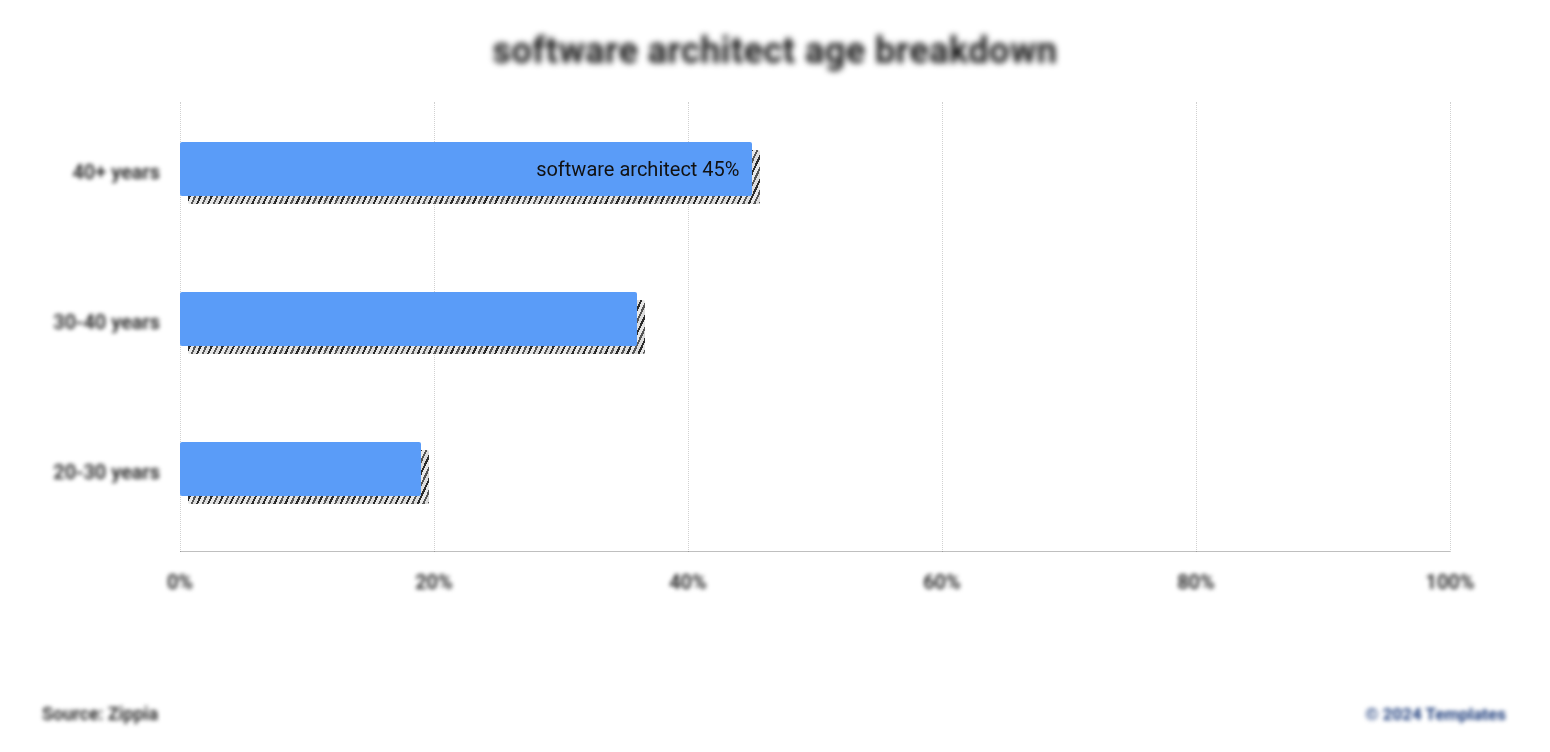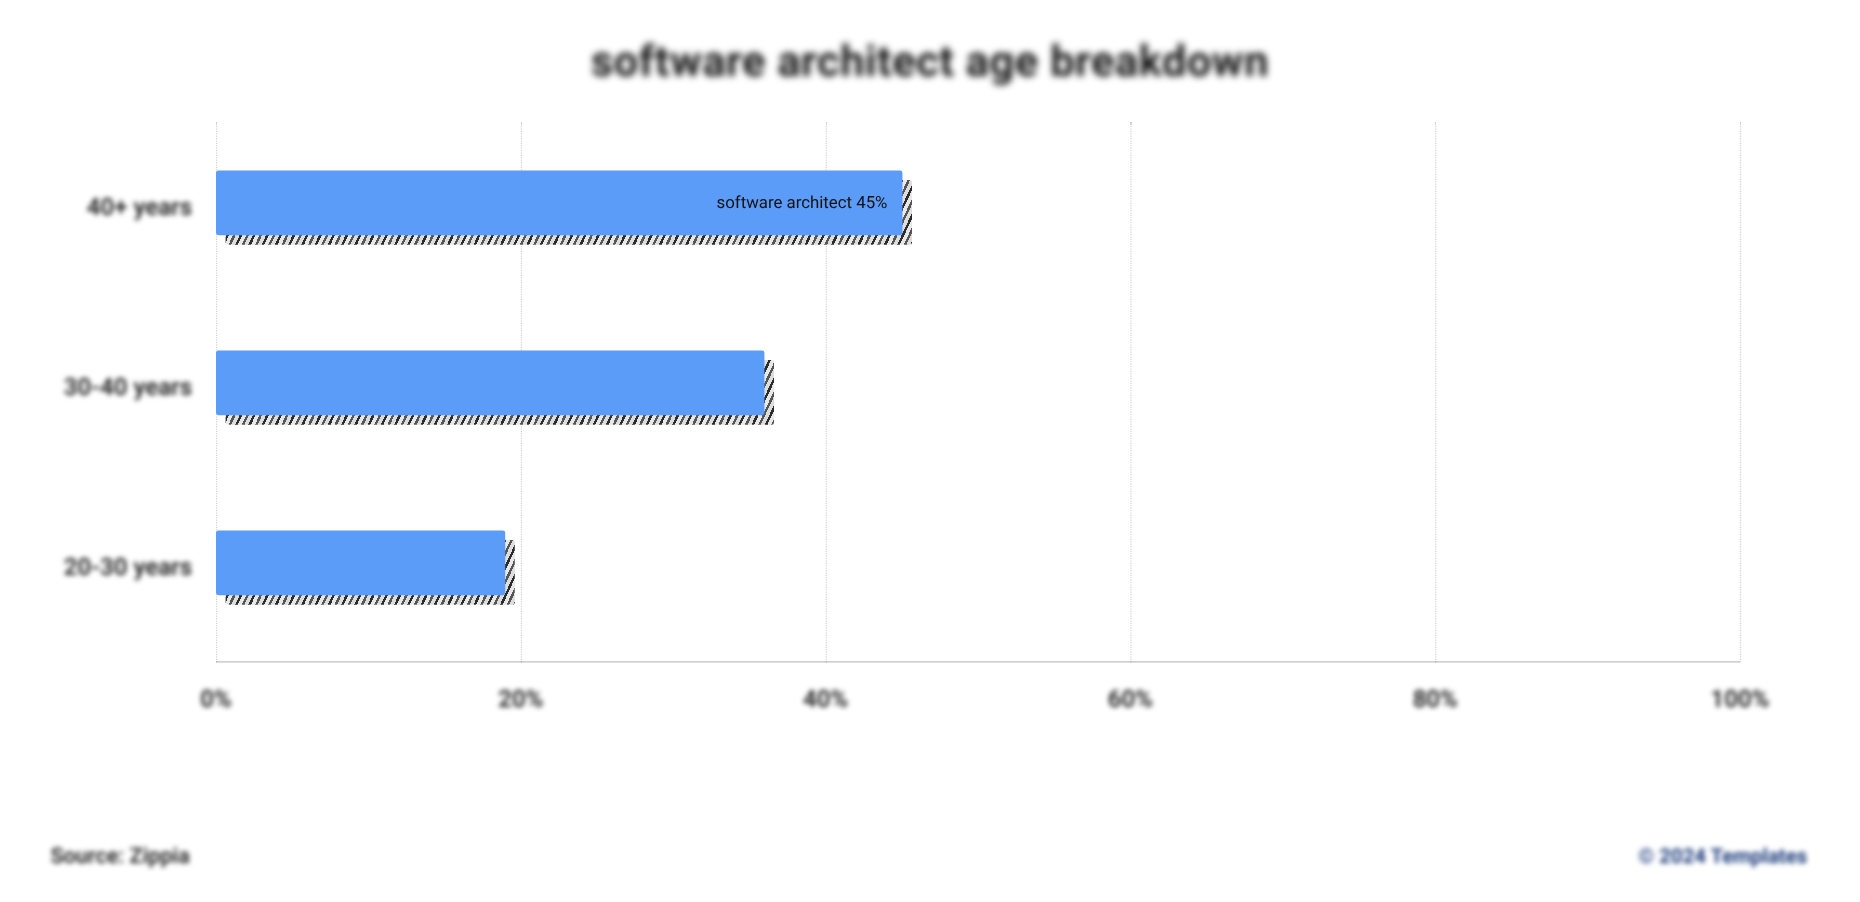--- a/index.html
+++ b/index.html
@@ -78,21 +78,21 @@
     left: 0;
     height: 54px;
     background: #5a9cf8;
     border-radius: 2px;
   }
   .bar-label {
     position: absolute;
     right: 12px;
     top: 50%;
     transform: translateY(-50%);
-    font-size: 14px;
+    font-size: 20px;
     color: #111;
     white-space: nowrap;
   }
   .x-axis {
     position: absolute;
     left: 0;
     right: 0;
     bottom: 0;
     height: 0;
     border-top: 1px solid rgba(0,0,0,0.25);

